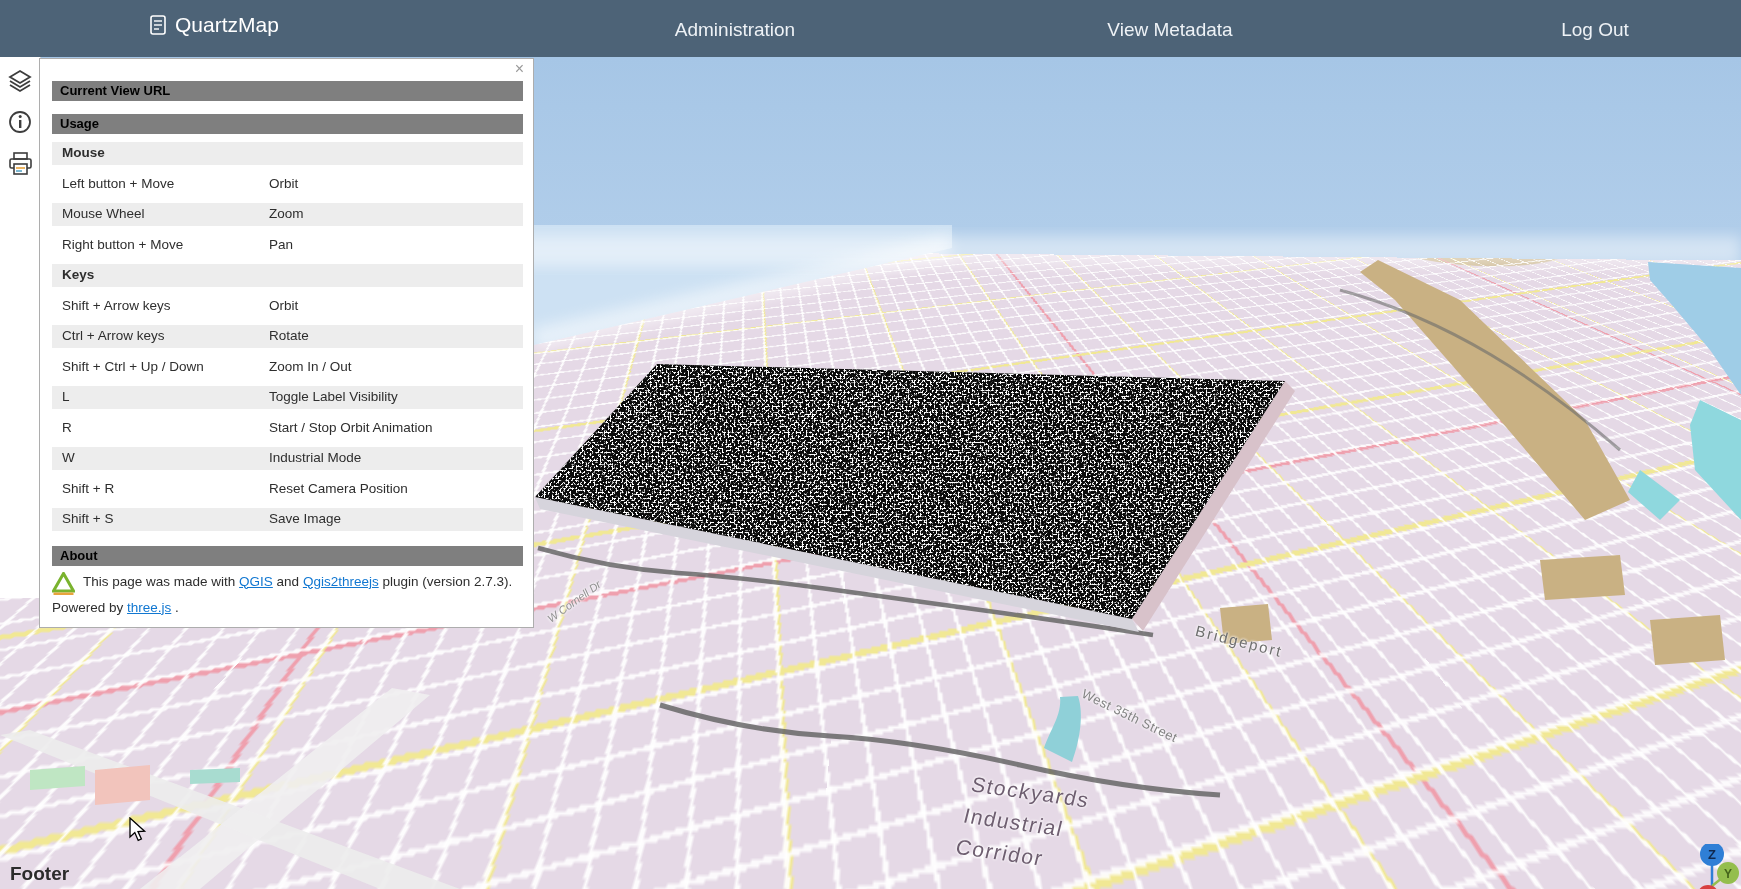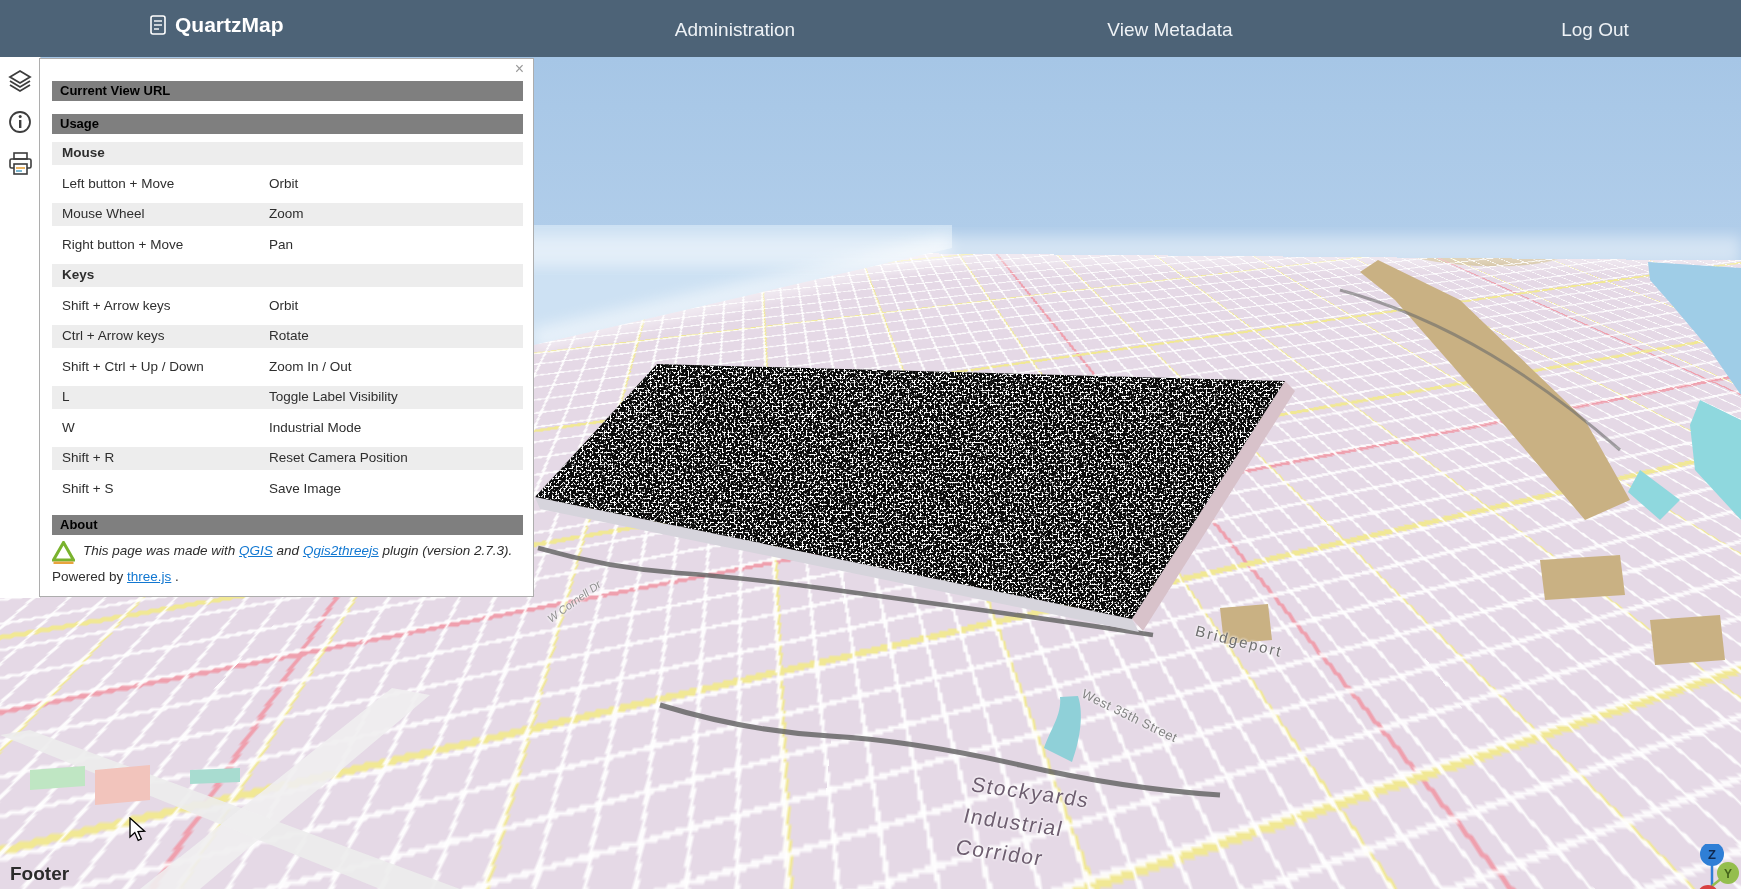--- a/index.html
+++ b/index.html
@@ -2,21 +2,21 @@
 <html><head>
 <meta charset="utf-8">
 <style>
   html,body{margin:0;padding:0;}
   body{width:1741px;height:889px;overflow:hidden;position:relative;
        font-family:"Liberation Sans",sans-serif;background:#cfe3f5;}
 
   
   .nav{position:absolute;left:0;top:0;width:1741px;height:57px;background:#4d6377;z-index:30;}
   .brand{position:absolute;left:150px;top:0;height:50px;display:flex;align-items:center;gap:9px;
-         color:#fff;font-size:21px;font-weight:bold;cursor:pointer;}
+         color:#fff;font-size:21px;font-weight:normal;cursor:pointer;}
   .navlink{position:absolute;top:0;height:59px;display:flex;align-items:center;
            color:#eef2f6;font-size:19px;font-weight:300;cursor:pointer;transform:translateX(-50%);margin-left:45px;}
   .nl1{left:690px;} .nl2{left:1125px;} .nl3{left:1550px;}
 
   
   .toolbar{position:absolute;left:0;top:57px;width:41px;height:541px;background:#fff;
            border-right:1px solid #d7d7d7;z-index:20;display:flex;flex-direction:column;
            align-items:center;padding-top:10px;gap:13px;box-sizing:border-box;}
   .tbtn{width:28px;height:28px;border:none;background:none;padding:0;cursor:pointer;
         display:flex;align-items:center;justify-content:center;}
@@ -29,21 +29,21 @@
   .urlinput{width:100%;box-sizing:border-box;height:24px;margin-top:5px;border:1px solid #888;
             font-size:13px;color:#222;padding:2px 5px;font-family:"Liberation Sans",sans-serif;}
   .usagehead{margin-top:13px;}
   .utable{margin-top:3px;}
   .urow{height:22.5px;line-height:22.5px;padding:0 10px;font-size:13.5px;color:#2e2e2e;
         white-space:nowrap;overflow:hidden;margin-top:8px;}
   .urow:nth-child(odd){background:#ededed;}
   .urow .u-key{display:inline-block;width:207px;vertical-align:top;}
   .urow.sect{font-weight:bold;}
   .abouthead{margin-top:15px;}
-  .aboutbody{margin-top:6px;font-size:13.5px;color:#2e2e2e;display:flex;gap:8px;line-height:20px;font-style:italic;}
+  .aboutbody{margin-top:6px;font-size:13.5px;color:#2e2e2e;display:flex;gap:8px;line-height:20px;}
   .aboutbody .atext{flex:1;}
   .powered{margin-top:4px;font-size:13.5px;color:#2e2e2e;}
   a.lnk{color:#1177d1;text-decoration:underline;cursor:pointer;}
 
   
   .scene{position:absolute;left:0;top:57px;width:1741px;height:832px;overflow:hidden;z-index:1;
          background:linear-gradient(#a6c6e6 0%,#bcd5ee 45%,#d8e9f7 100%);}
   .ground-wrap{position:absolute;left:-150px;top:187px;width:2100px;height:920px;
                perspective:600px;perspective-origin:50% 0;transform:rotate(0.5deg);transform-origin:0 0;}
   .ground{position:absolute;left:50%;margin-left:-1550px;top:0;width:3100px;height:950px;
@@ -207,20 +207,21 @@
   <div class="utable">
     <div class="urow sect"><span class="u-key">Mouse</span><span class="u-val"></span></div>
     <div class="urow"><span class="u-key">Left button + Move</span><span class="u-val">Orbit</span></div>
     <div class="urow"><span class="u-key">Mouse Wheel</span><span class="u-val">Zoom</span></div>
     <div class="urow"><span class="u-key">Right button + Move</span><span class="u-val">Pan</span></div>
     <div class="urow sect"><span class="u-key">Keys</span><span class="u-val"></span></div>
     <div class="urow"><span class="u-key">Shift + Arrow keys</span><span class="u-val">Orbit</span></div>
     <div class="urow"><span class="u-key">Ctrl + Arrow keys</span><span class="u-val">Rotate</span></div>
     <div class="urow"><span class="u-key">Shift + Ctrl + Up / Down</span><span class="u-val">Zoom In / Out</span></div>
     <div class="urow"><span class="u-key">L</span><span class="u-val">Toggle Label Visibility</span></div>
+    <div class="urow"><span class="u-key">R</span><span class="u-val">Start / Stop Orbit Animation</span></div>
     <div class="urow"><span class="u-key">W</span><span class="u-val">Industrial Mode</span></div>
     <div class="urow"><span class="u-key">Shift + R</span><span class="u-val">Reset Camera Position</span></div>
     <div class="urow"><span class="u-key">Shift + S</span><span class="u-val">Save Image</span></div>
   </div>
 
   <div class="phead abouthead">About</div>
   <div class="aboutbody">
     <svg width="23" height="24" viewBox="0 0 23 24">
       <polygon points="11.5,1.5 21.5,19 1.5,19" fill="#ffffff" stroke="#7ab32e" stroke-width="3"></polygon>
       <rect x="1.5" y="20.5" width="20" height="2.5" fill="#e8a33d"></rect>

